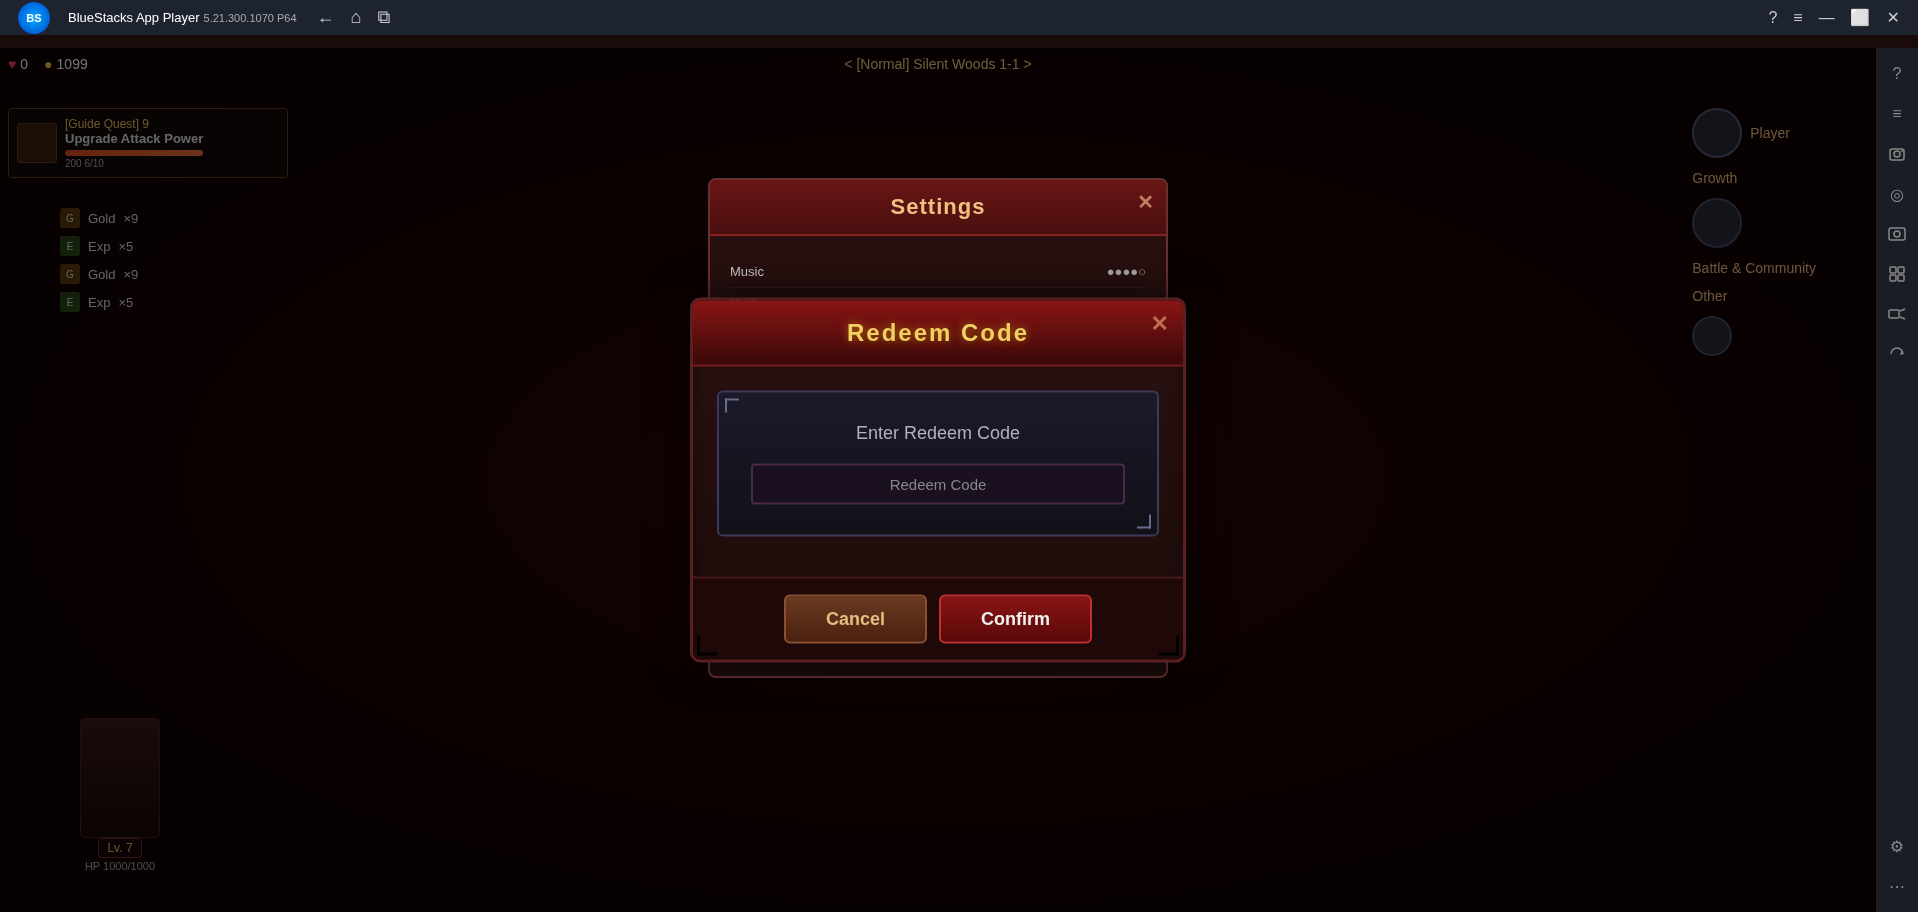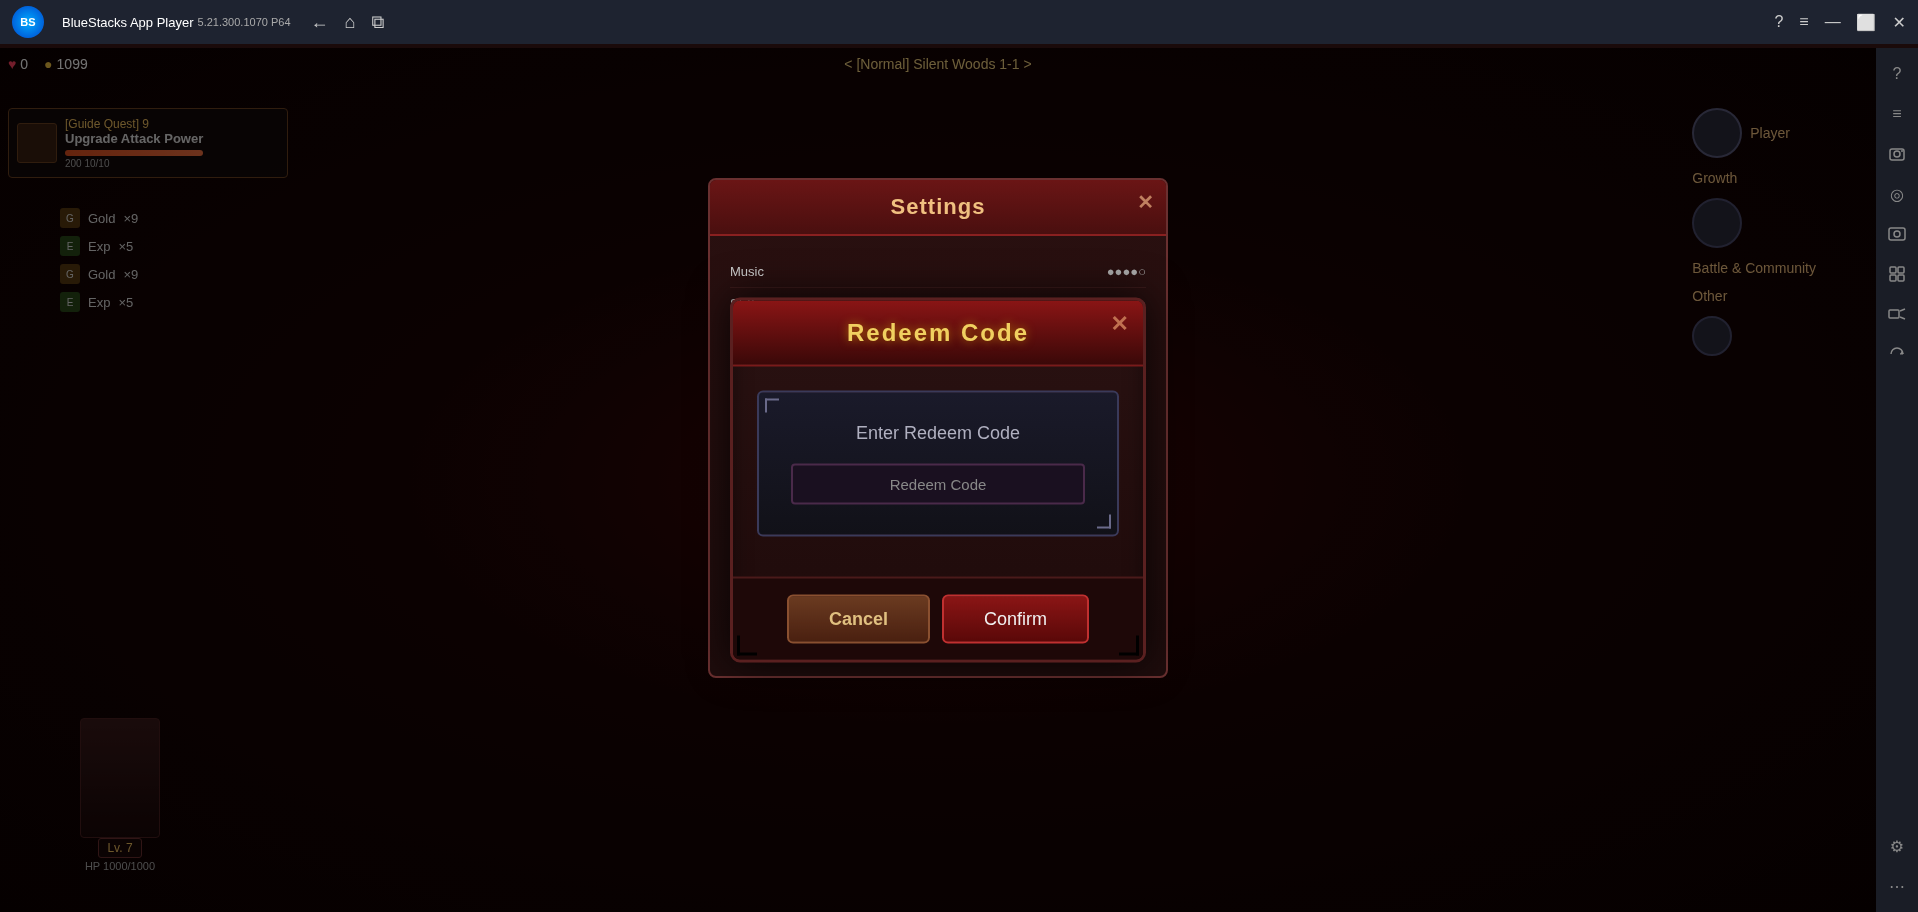--- a/index.html
+++ b/index.html
@@ -9,25 +9,25 @@
       overflow: hidden;
       font-family: 'Segoe UI', Arial, sans-serif;
       background: #1a0a0a;
       position: relative;
     }
 
     
     .title-bar {
       position: absolute;
       top: 0; left: 0; right: 0;
-      height: 44px;
+      height: 35px;
       background: #1e2330;
       display: flex;
       align-items: center;
-      padding: 0 12px;
+      padding: 0 18px;
       z-index: 100;
     }
     .title-bar-logo {
       width: 32px; height: 32px;
       background: radial-gradient(circle, #00aaff, #0044cc);
       border-radius: 50%;
       margin-right: 10px;
       display: flex; align-items: center; justify-content: center;
       color: white; font-weight: bold; font-size: 11px;
     }
@@ -280,21 +280,21 @@
       color: #ccc;
       font-size: 13px;
     }
 
     
     .redeem-modal {
       position: absolute;
       top: 50%;
       left: 50%;
       transform: translate(-50%, -50%);
-      width: 416px;
+      width: 496px;
       background: linear-gradient(180deg, #2a1212 0%, #1e0a0a 100%);
       border: 3px solid #5a2020;
       border-radius: 10px;
       z-index: 50;
       box-shadow: 0 0 40px rgba(0,0,0,0.8), inset 0 0 20px rgba(0,0,0,0.4);
       overflow: hidden;
     }
     .redeem-header {
       background: linear-gradient(180deg, #8a1515 0%, #5a0d0d 60%, #3a0808 100%);
       padding: 18px 20px;
@@ -383,21 +383,21 @@
       cursor: pointer;
       min-width: 140px;
     }
     .btn-confirm {
       padding: 12px 40px;
       background: linear-gradient(180deg, #8a1515 0%, #5a0808 100%);
       border: 2px solid #c03030;
       border-radius: 6px;
       color: #f0f0f0;
       font-size: 18px;
-      font-weight: normal;
+      font-weight: bold;
       cursor: pointer;
       min-width: 140px;
     }
 
     
     .corner-deco {
       position: absolute;
       width: 20px; height: 20px;
       border-color: #c07040;
     }
@@ -491,21 +491,21 @@
       <div style="width:40px;height:40px;background:#3a2010;border:1px solid #6a4020;border-radius:3px;"></div>
       <div>
         <div class="quest-title">[Guide Quest] 9</div>
         <div class="quest-name">Upgrade Attack Power</div>
         <div class="quest-bar">
           <div class="quest-bar-fill"></div>
         </div>
         <div class="quest-sub">
           <span>200</span>
           <span> </span>
-          <span>10/10</span>
+          <span>6/10</span>
         </div>
       </div>
     </div>
   </div>
 
   <div class="item-list">
     <div class="item-entry">
       <div class="item-icon">G</div>
       <span>Gold</span>
       <span>×9</span>

